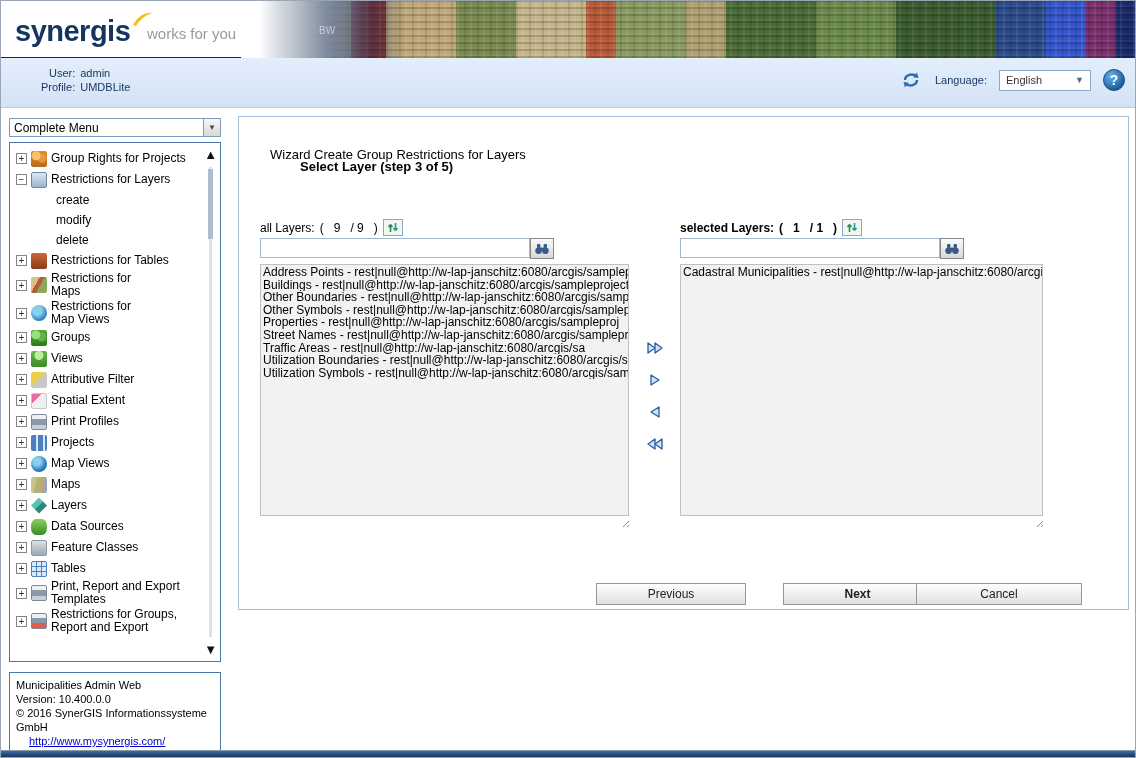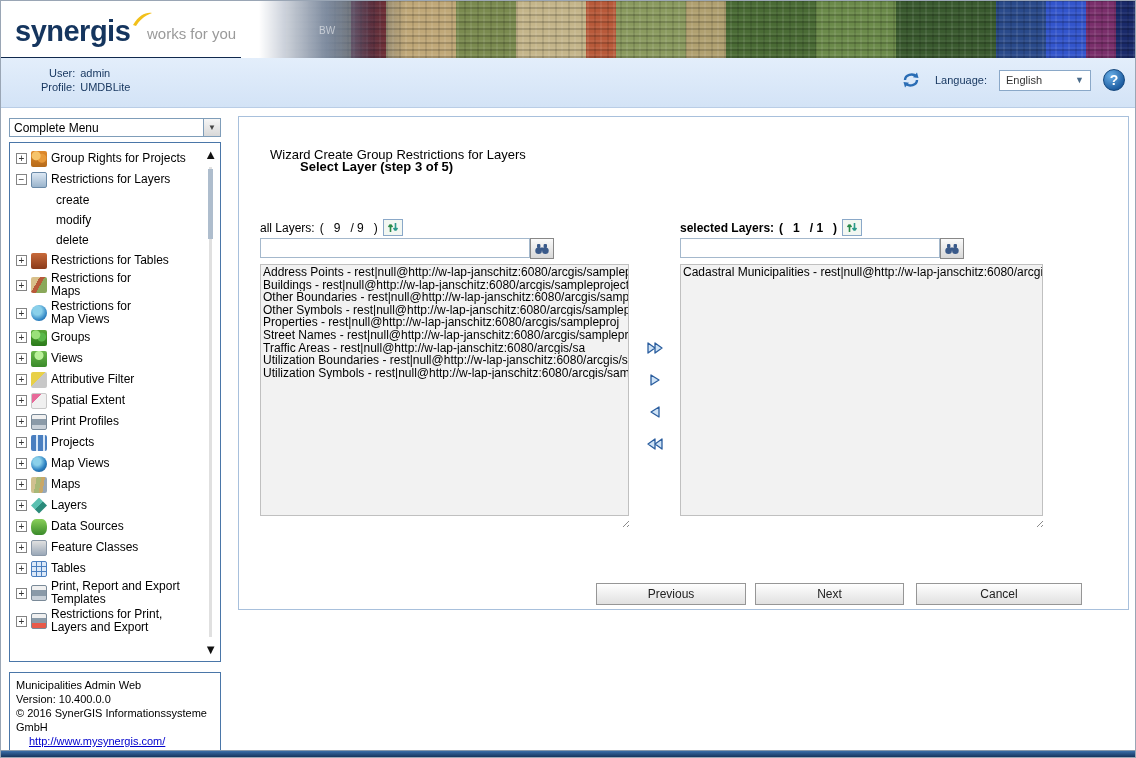--- a/index.html
+++ b/index.html
@@ -122,21 +122,21 @@
     background:repeating-linear-gradient(135deg, transparent 0 2px, #8a8a8a 2px 3px);
     clip-path:polygon(100% 0, 100% 100%, 0 100%); }
   .grip.left { left:381px; } .grip.right { left:795px; }
 
   .transfer { position:absolute; left:405px; top:220px; display:flex; flex-direction:column; gap:11px; }
   .tr-btn { width:22px; height:21px; background:transparent; border:none; padding:0; cursor:pointer; display:flex; align-items:center; justify-content:center; }
 
   .wiz-buttons { position:absolute; top:466px; left:0; width:100%; height:22px; }
   .wbtn { position:absolute; height:22px; border:1px solid #969696; background:linear-gradient(#fefefe,#e0e0e0);
     font-size:12px; font-family:"Liberation Sans",sans-serif; color:#222; cursor:pointer; }
-  .wbtn.prev { left:357px; width:150px; } .wbtn.next { left:516px; width:149px; } .wbtn.cancel { left:677px; width:166px; }
+  .wbtn.prev { left:357px; width:150px; } .wbtn.next { left:544px; width:149px;font-weight:bold; } .wbtn.cancel { left:677px; width:166px; }
 
   .bottombar { position:absolute; left:0; bottom:0; width:1136px; height:7px;
     background:linear-gradient(#3a6ea8,#15355e); border-top:1px solid #8899aa; }
 </style>
 </head>
 <body>
 
 <div id="page">
 
   <div class="banner">
@@ -281,21 +281,21 @@
           <span class="tree-label">Tables</span>
         </div>
         <div class="tree-row wrap-mid">
           <span class="expbox">+</span>
           <span class="ic ic-print-report-export-templates"></span>
           <span class="tree-label">Print, Report and Export Templates</span>
         </div>
         <div class="tree-row wrap-mid">
           <span class="expbox">+</span>
           <span class="ic ic-restrictions-print-report-export"></span>
-          <span class="tree-label">Restrictions for Print, Layers and Export</span>
+          <span class="tree-label">Restrictions for Groups, Report and Export</span>
         </div>
       </div>
     <span class="scroll-up">▲</span>
     <span class="scroll-track"></span>
     <span class="scroll-thumb"></span>
     <span class="scroll-down">▼</span>
   </div>
 
   <div class="about-box">
     <div>Municipalities Admin Web</div>

